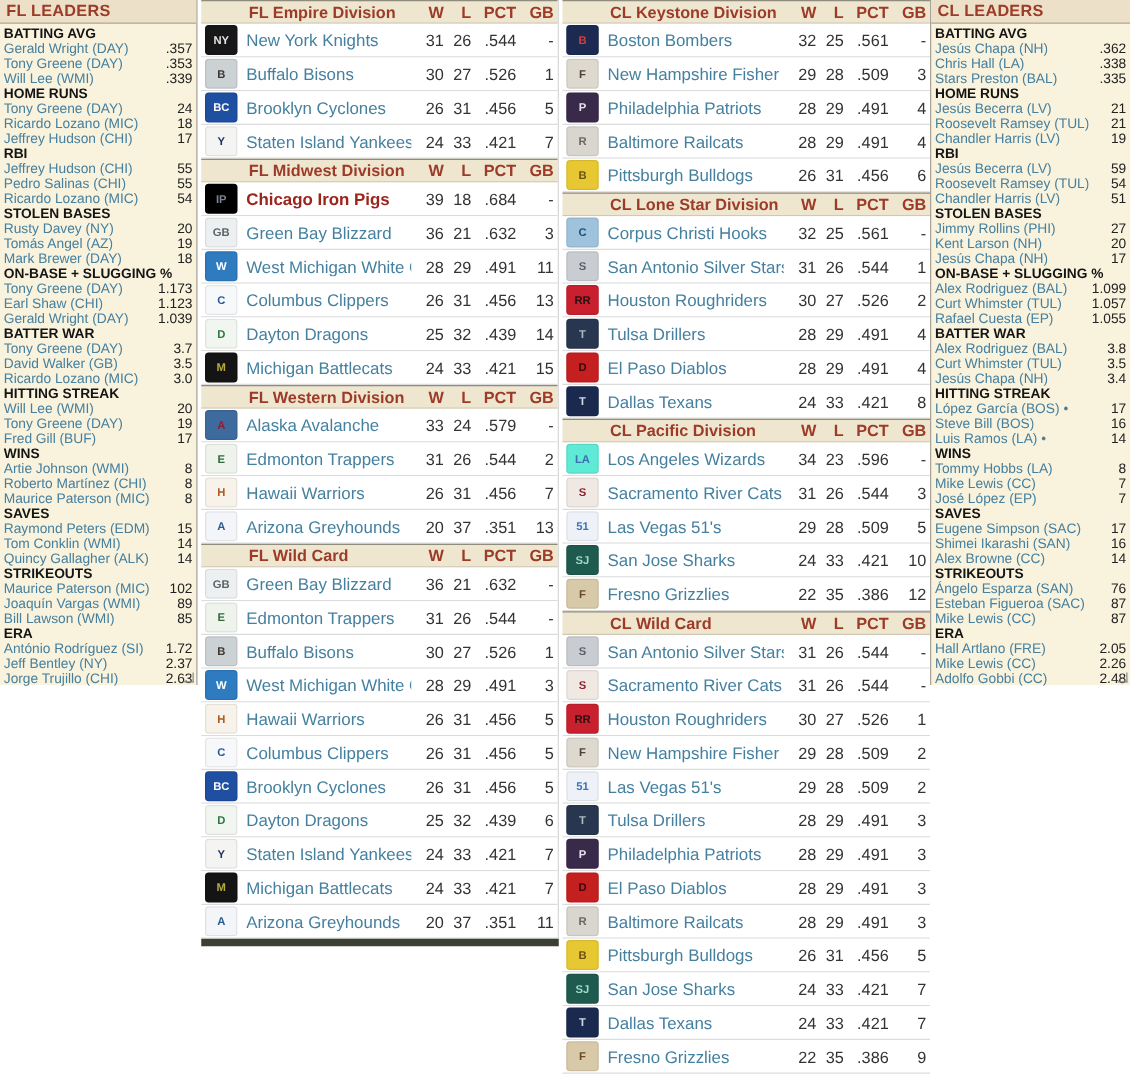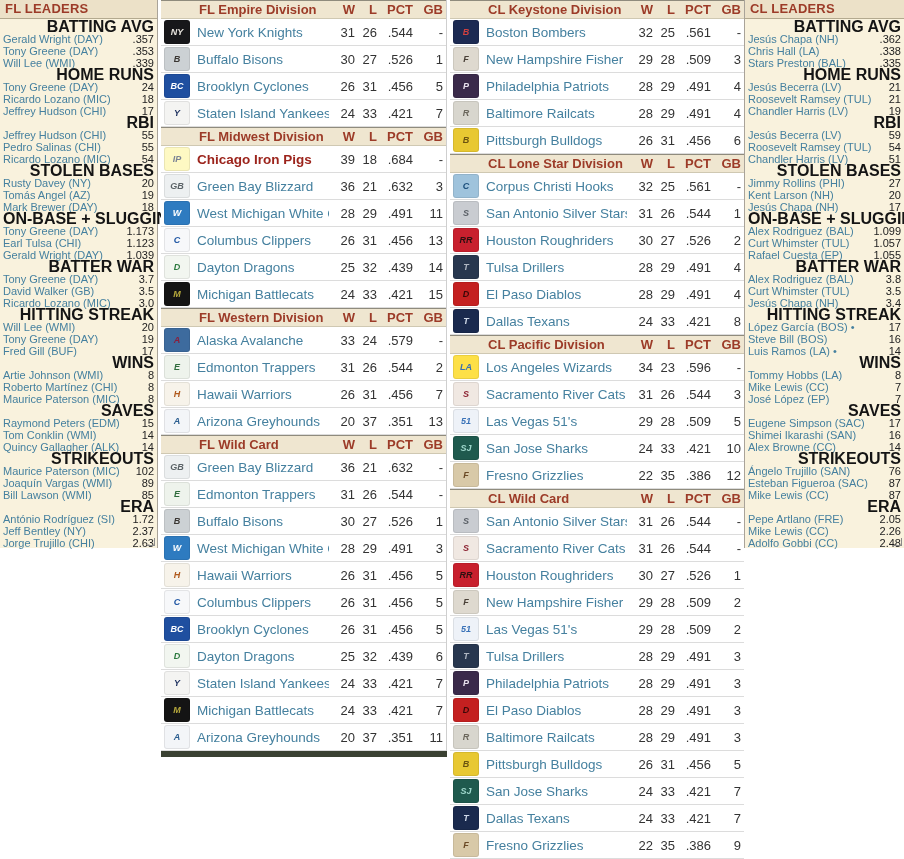--- a/index.html
+++ b/index.html
@@ -12,21 +12,21 @@
 
   
   #fl-leaders{left:0;width:158px;height:548px;background:#f9f2dd;border-right:1px solid #a9a399;}
   #cl-leaders{left:744px;width:160px;height:548px;background:#f9f2dd;border-left:1px solid #a9a399;}
   .leaders-header{
     height:18px;background:#ece1c8;border-bottom:1px solid #b3a98f;
     color:#9c3b28;font-weight:bold;font-size:13px;line-height:18px;padding-left:5px;
     letter-spacing:.2px;
   }
   .leaders-body{padding:2px 3px 0 3px;}
-  .cat-label{font-weight:bold;font-size:16px;line-height:12px;color:#141414;white-space:nowrap;text-align:right;}
+  .cat-label{font-weight:bold;font-size:11px;line-height:12px;color:#141414;white-space:nowrap;}
   .leader-row{display:flex;justify-content:space-between;font-size:11px;line-height:12px;}
   .leader-name{color:#45809f;white-space:nowrap;overflow:hidden;}
   .leader-val{color:#222;padding-left:4px;}
   .corner{position:absolute;width:7px;height:7px;right:2px;bottom:2px;
     border-right:1px solid #8a8a8a;border-bottom:1px solid #8a8a8a;}
 
   
   #fl-standings{left:161px;width:286px;background:#ffffff;border-right:1px solid #cfcfcf;}
   #cl-standings{left:450px;width:294px;height:859px;background:#ffffff;}
   .div-header{
@@ -38,21 +38,21 @@
   .col-w{width:26px;text-align:right;flex:none;}
   .col-l{width:22px;text-align:right;flex:none;}
   .col-pct{width:36px;text-align:right;flex:none;}
   .col-gb{width:30px;text-align:right;flex:none;padding-right:3px;}
   .team-row{
     height:27px;display:flex;align-items:center;border-bottom:1px solid #dcdcdc;
     box-sizing:border-box;background:#fff;overflow:hidden;
   }
   .logo{width:26px;height:24px;margin:0 7px 0 3px;border-radius:3px;
     display:flex;align-items:center;justify-content:center;flex:none;
-    box-shadow:0 0 0 1px rgba(0,0,0,0.08) inset;font-style:italic;}
+    box-shadow:0 0 0 1px rgba(0,0,0,0.08) inset;}
   .logo-txt{font-size:9px;font-weight:bold;line-height:1;}
   .team-name{flex:1;font-size:13.5px;color:#45809f;white-space:nowrap;overflow:hidden;}
   .team-row .num{font-size:13px;color:#333;}
   .team-row.hl .team-name{color:#9c241c;font-weight:bold;}
   #field-edge{position:absolute;left:161px;top:751px;width:286px;height:6px;background:#3a4132;}
 </style>
 </head>
 <body>
 
 <div class="panel" id="fl-leaders">
@@ -109,21 +109,21 @@
       <div class="leader-row">
         <span class="leader-name">Mark Brewer (DAY)</span>
         <span class="leader-val">18</span>
       </div>
       <div class="cat-label">ON-BASE + SLUGGING %</div>
       <div class="leader-row">
         <span class="leader-name">Tony Greene (DAY)</span>
         <span class="leader-val">1.173</span>
       </div>
       <div class="leader-row">
-        <span class="leader-name">Earl Tulsa (CHI)</span>
+        <span class="leader-name">Earl Shaw (CHI)</span>
         <span class="leader-val">1.123</span>
       </div>
       <div class="leader-row">
         <span class="leader-name">Gerald Wright (DAY)</span>
         <span class="leader-val">1.039</span>
       </div>
       <div class="cat-label">BATTER WAR</div>
       <div class="leader-row">
         <span class="leader-name">Tony Greene (DAY)</span>
         <span class="leader-val">3.7</span>
@@ -254,21 +254,21 @@
       <span class="num col-gb">7</span>
     </div>
     <div class="div-header">
       <span class="dh-title">FL Midwest Division</span>
       <span class="col-w">W</span>
       <span class="col-l">L</span>
       <span class="col-pct">PCT</span>
       <span class="col-gb">GB</span>
     </div>
     <div class="team-row hl">
-      <span class="logo" style="background: #fef9c3;">
+      <span class="logo" style="background: #000000;">
         <span class="logo-txt" style="color: rgb(123, 132, 148);">IP</span>
       </span>
       <span class="team-name">Chicago Iron Pigs</span>
       <span class="num col-w">39</span>
       <span class="num col-l">18</span>
       <span class="num col-pct">.684</span>
       <span class="num col-gb">-</span>
     </div>
     <div class="team-row">
       <span class="logo" style="background: rgb(237, 240, 241);">
@@ -613,21 +613,21 @@
       <span class="num col-gb">8</span>
     </div>
     <div class="div-header">
       <span class="dh-title">CL Pacific Division</span>
       <span class="col-w">W</span>
       <span class="col-l">L</span>
       <span class="col-pct">PCT</span>
       <span class="col-gb">GB</span>
     </div>
     <div class="team-row">
-      <span class="logo" style="background: #fde047;">
+      <span class="logo" style="background: #5eead4;">
         <span class="logo-txt" style="color: rgb(58, 111, 176);">LA</span>
       </span>
       <span class="team-name">Los Angeles Wizards</span>
       <span class="num col-w">34</span>
       <span class="num col-l">23</span>
       <span class="num col-pct">.596</span>
       <span class="num col-gb">-</span>
     </div>
     <div class="team-row">
       <span class="logo" style="background: rgb(240, 232, 226);">
@@ -923,34 +923,34 @@
       <div class="leader-row">
         <span class="leader-name">Shimei Ikarashi (SAN)</span>
         <span class="leader-val">16</span>
       </div>
       <div class="leader-row">
         <span class="leader-name">Alex Browne (CC)</span>
         <span class="leader-val">14</span>
       </div>
       <div class="cat-label">STRIKEOUTS</div>
       <div class="leader-row">
-        <span class="leader-name">Ángelo Trujillo (SAN)</span>
+        <span class="leader-name">Ángelo Esparza (SAN)</span>
         <span class="leader-val">76</span>
       </div>
       <div class="leader-row">
         <span class="leader-name">Esteban Figueroa (SAC)</span>
         <span class="leader-val">87</span>
       </div>
       <div class="leader-row">
         <span class="leader-name">Mike Lewis (CC)</span>
         <span class="leader-val">87</span>
       </div>
       <div class="cat-label">ERA</div>
       <div class="leader-row">
-        <span class="leader-name">Pepe Artlano (FRE)</span>
+        <span class="leader-name">Hall Artlano (FRE)</span>
         <span class="leader-val">2.05</span>
       </div>
       <div class="leader-row">
         <span class="leader-name">Mike Lewis (CC)</span>
         <span class="leader-val">2.26</span>
       </div>
       <div class="leader-row">
         <span class="leader-name">Adolfo Gobbi (CC)</span>
         <span class="leader-val">2.48</span>
       </div>

